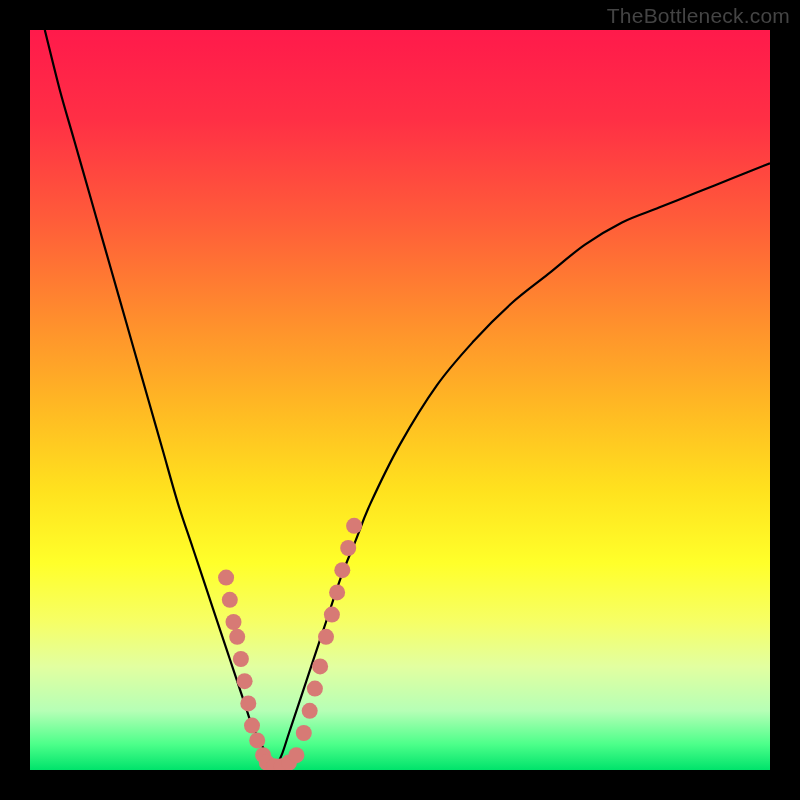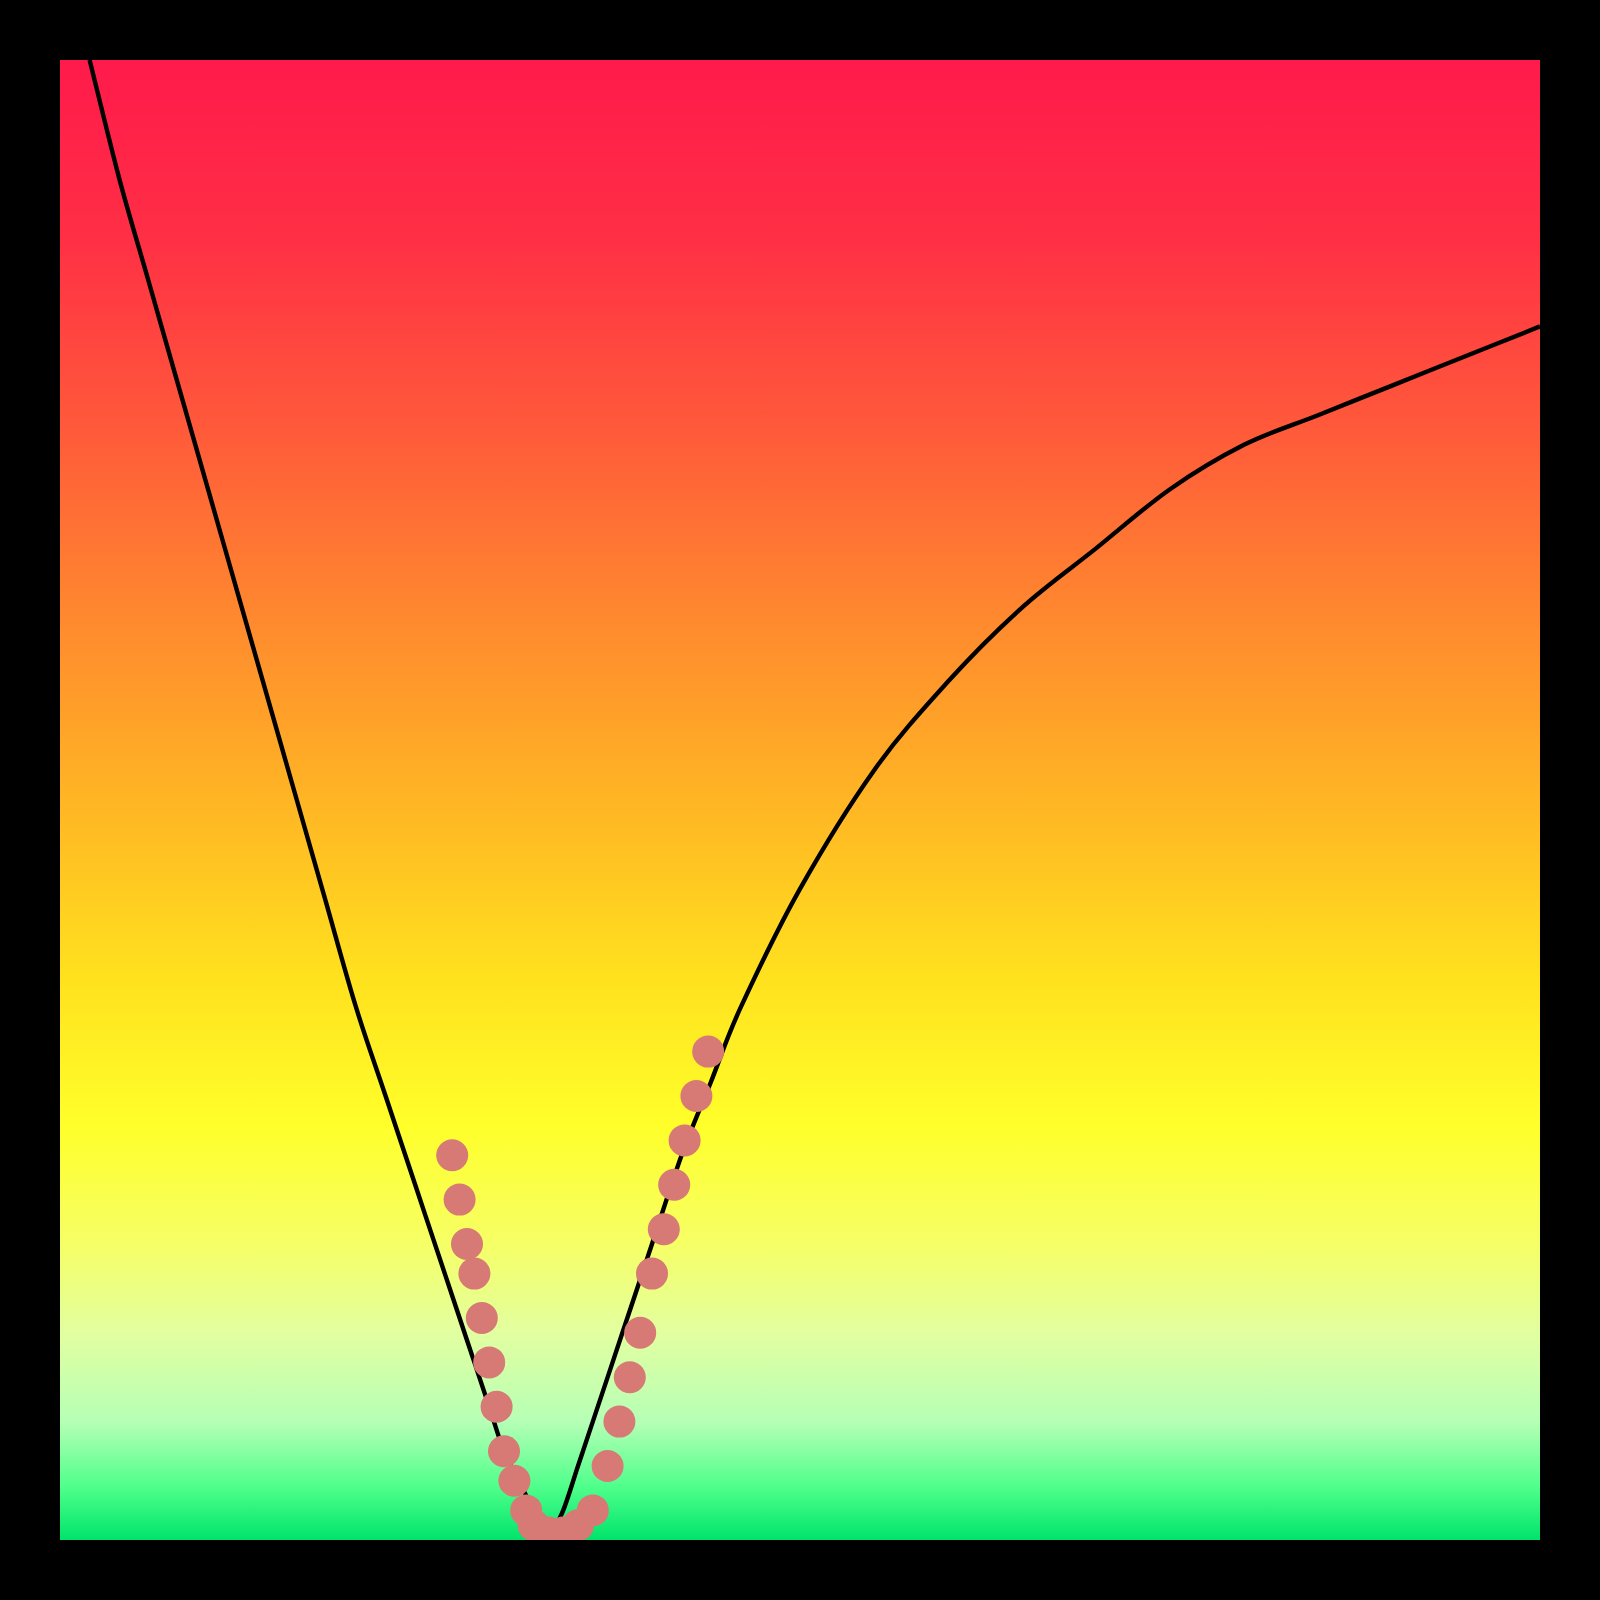--- a/index.html
+++ b/index.html
@@ -45,20 +45,21 @@
     font-weight: 400;
     letter-spacing: 0.2px;
     user-select: none;
   }
 </style>
 </head>
 <body>
 
 <div class="stage">
 
+  <div class="watermark">TheBottleneck.com</div>
 
   <div class="plot-area">
 
     <svg class="gradient" viewBox="0 0 740 740" preserveAspectRatio="none">
       <defs>
         <linearGradient id="bg-grad" x1="0" y1="0" x2="0" y2="1">
 
         <stop offset="0.0%" stop-color="#ff1a4b"></stop>
             <stop offset="12.0%" stop-color="#ff2f45"></stop>
             <stop offset="25.0%" stop-color="#ff5a3a"></stop>

